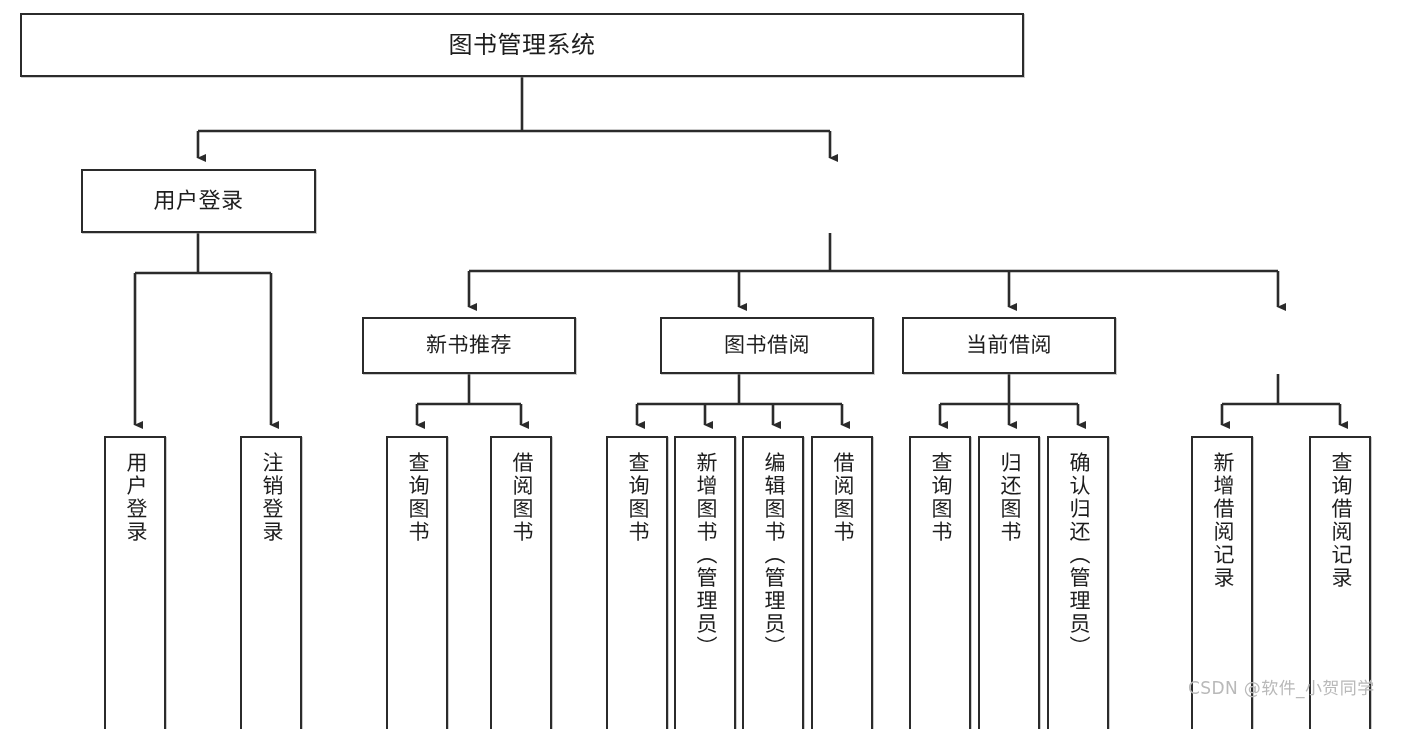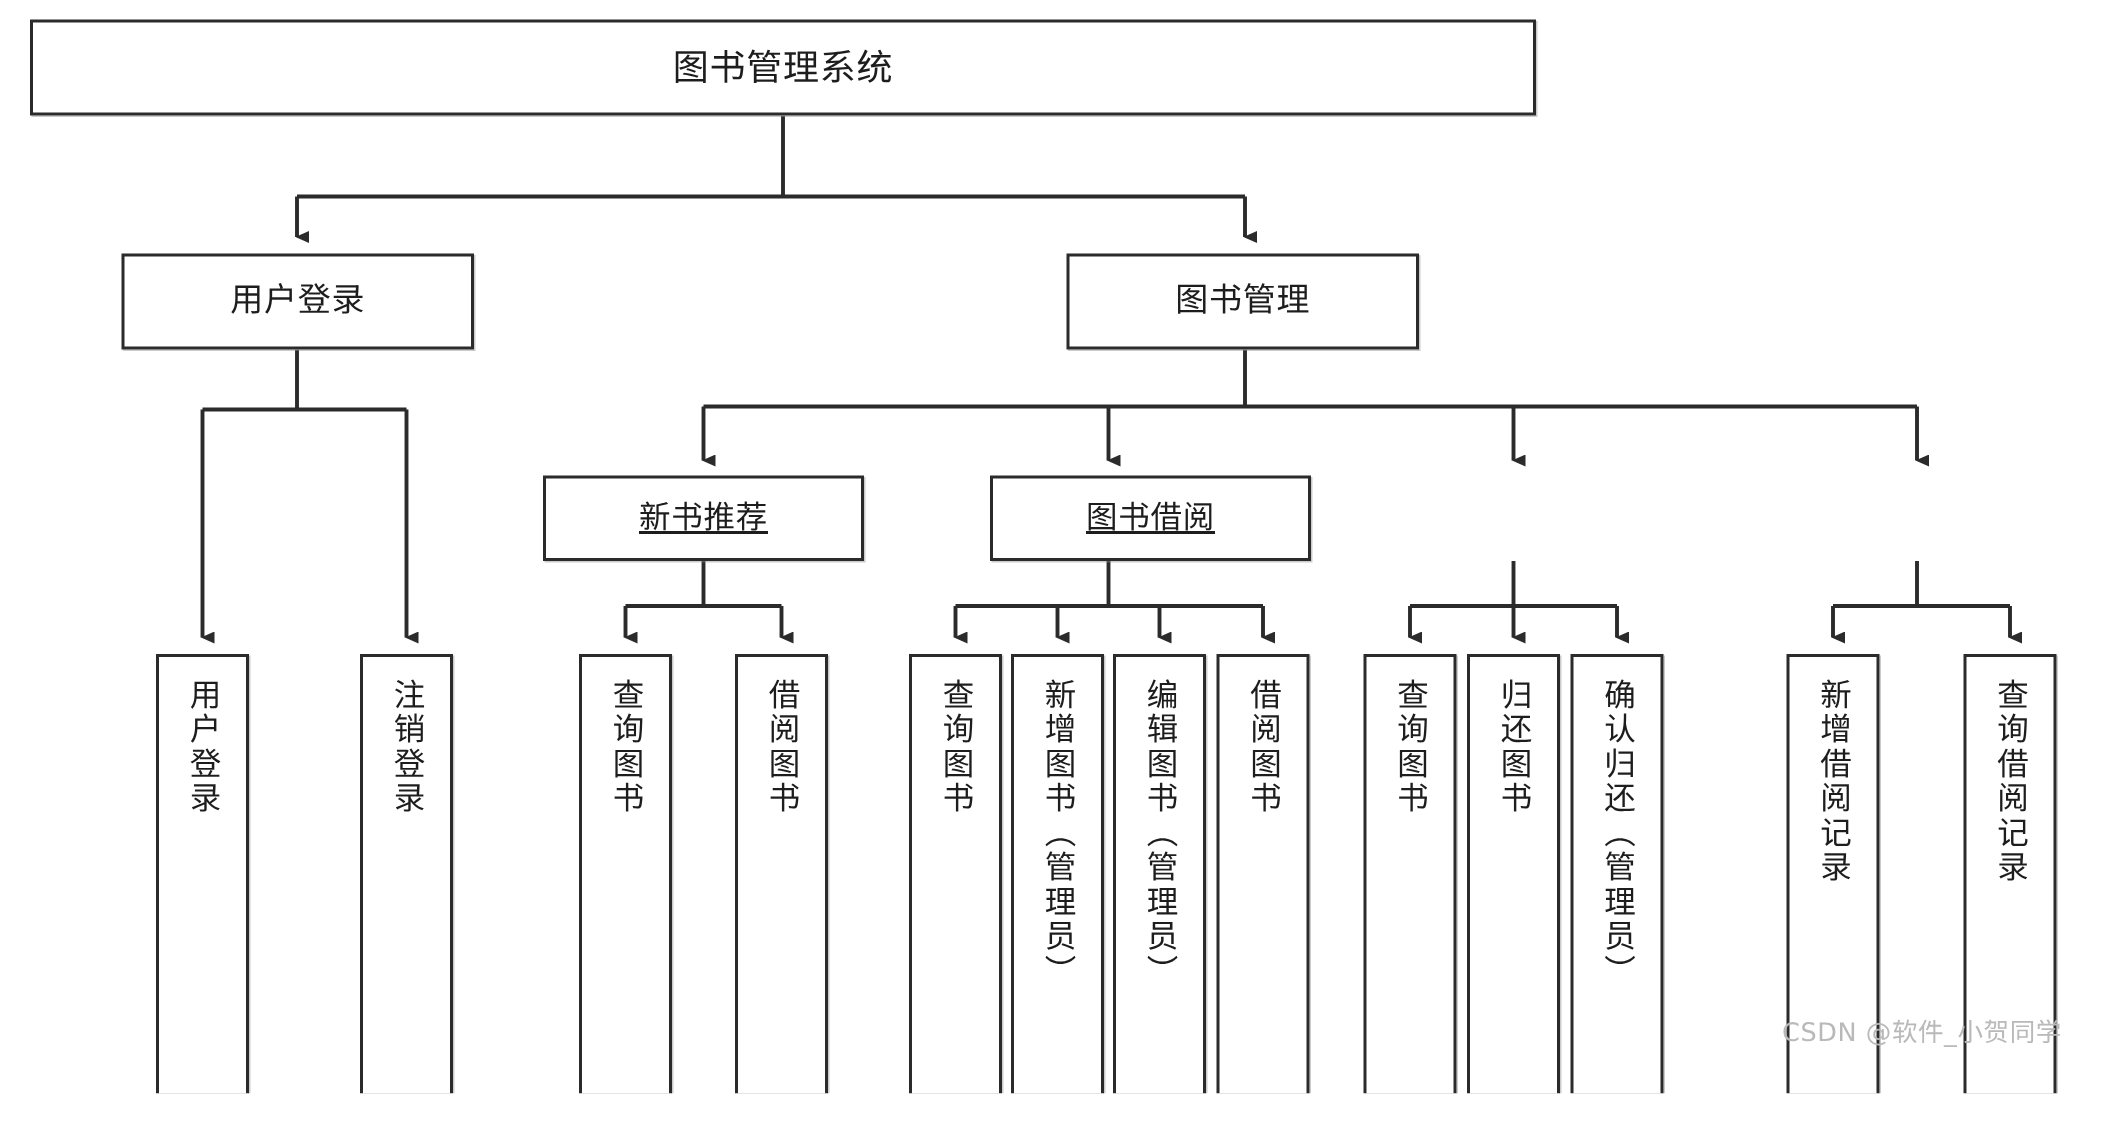--- a/index.html
+++ b/index.html
@@ -50,21 +50,20 @@
     writing-mode: horizontal-tb;
   }
   .node.root .node-label {
     font-size: 24px;
   }
   .node.level2 .node-label {
     font-size: 22px;
   }
   .node.level3 .node-label {
     font-size: 21px;
-    text-decoration: underline;
   }
   
   .node.leaf {
     align-items: flex-start;
     justify-content: center;
     padding-top: 14px;
   }
   .node.leaf .node-label {
     writing-mode: vertical-rl;
     text-orientation: upright;
@@ -143,30 +142,30 @@
     </g>
   </svg>
 
   <div class="node horizontal root" style="left:20px; top:13px; width:1004px; height:64px;">
     <span class="node-label">图书管理系统</span>
   </div>
 
   <div class="node horizontal level2" style="left:81px; top:169px; width:235px; height:64px;">
     <span class="node-label">用户登录</span>
   </div>
-  <div class="node horizontal level2" style="left:711px; top:169px; width:235px; height:64px;">
-    <span class="node-label">图书管理</span>
-  </div>
 
   <div class="node horizontal level3" style="left:362px; top:317px; width:214px; height:57px;">
     <span class="node-label">新书推荐</span>
   </div>
   <div class="node horizontal level3" style="left:660px; top:317px; width:214px; height:57px;">
     <span class="node-label">图书借阅</span>
   </div>
+  <div class="node horizontal level3" style="left:902px; top:317px; width:214px; height:57px;">
+    <span class="node-label">当前借阅</span>
+  </div>
 
   <div class="node leaf" style="left:104px; top:436px; width:62px; height:295px;">
     <span class="node-label">用户登录</span>
   </div>
   <div class="node leaf" style="left:240px; top:436px; width:62px; height:295px;">
     <span class="node-label">注销登录</span>
   </div>
 
   <div class="node leaf" style="left:386px; top:436px; width:62px; height:295px;">
     <span class="node-label">查询图书</span>

